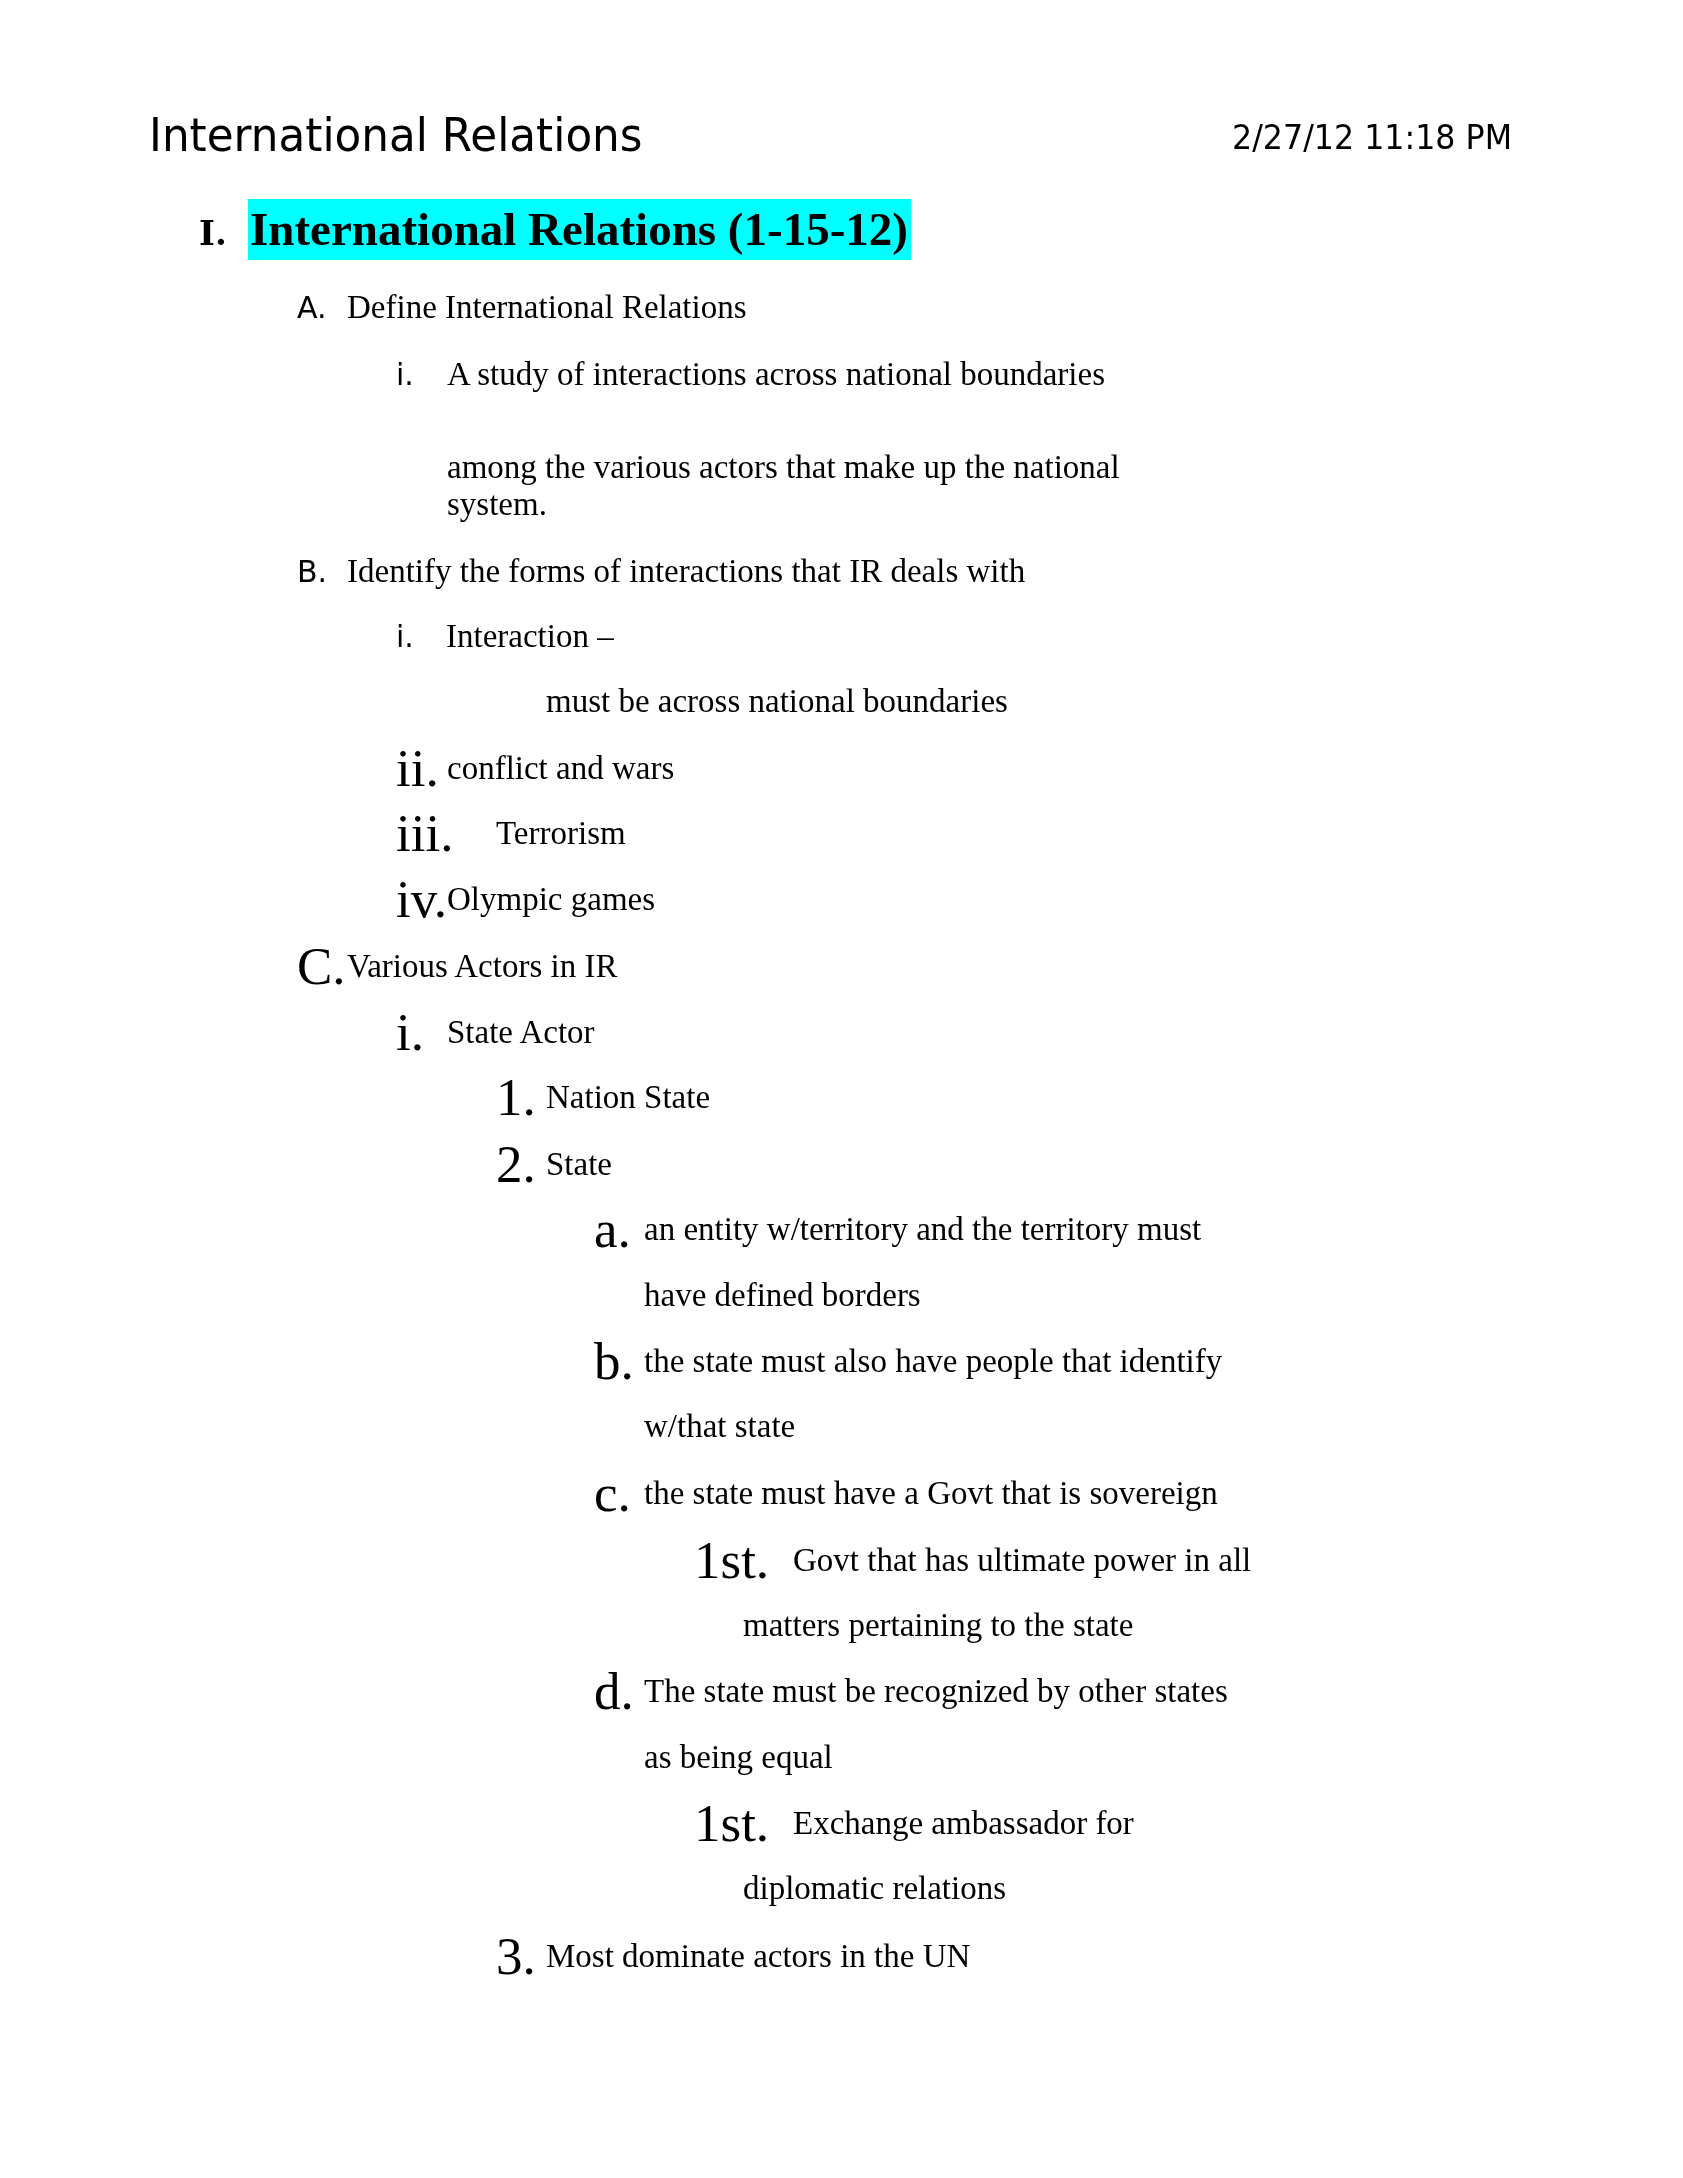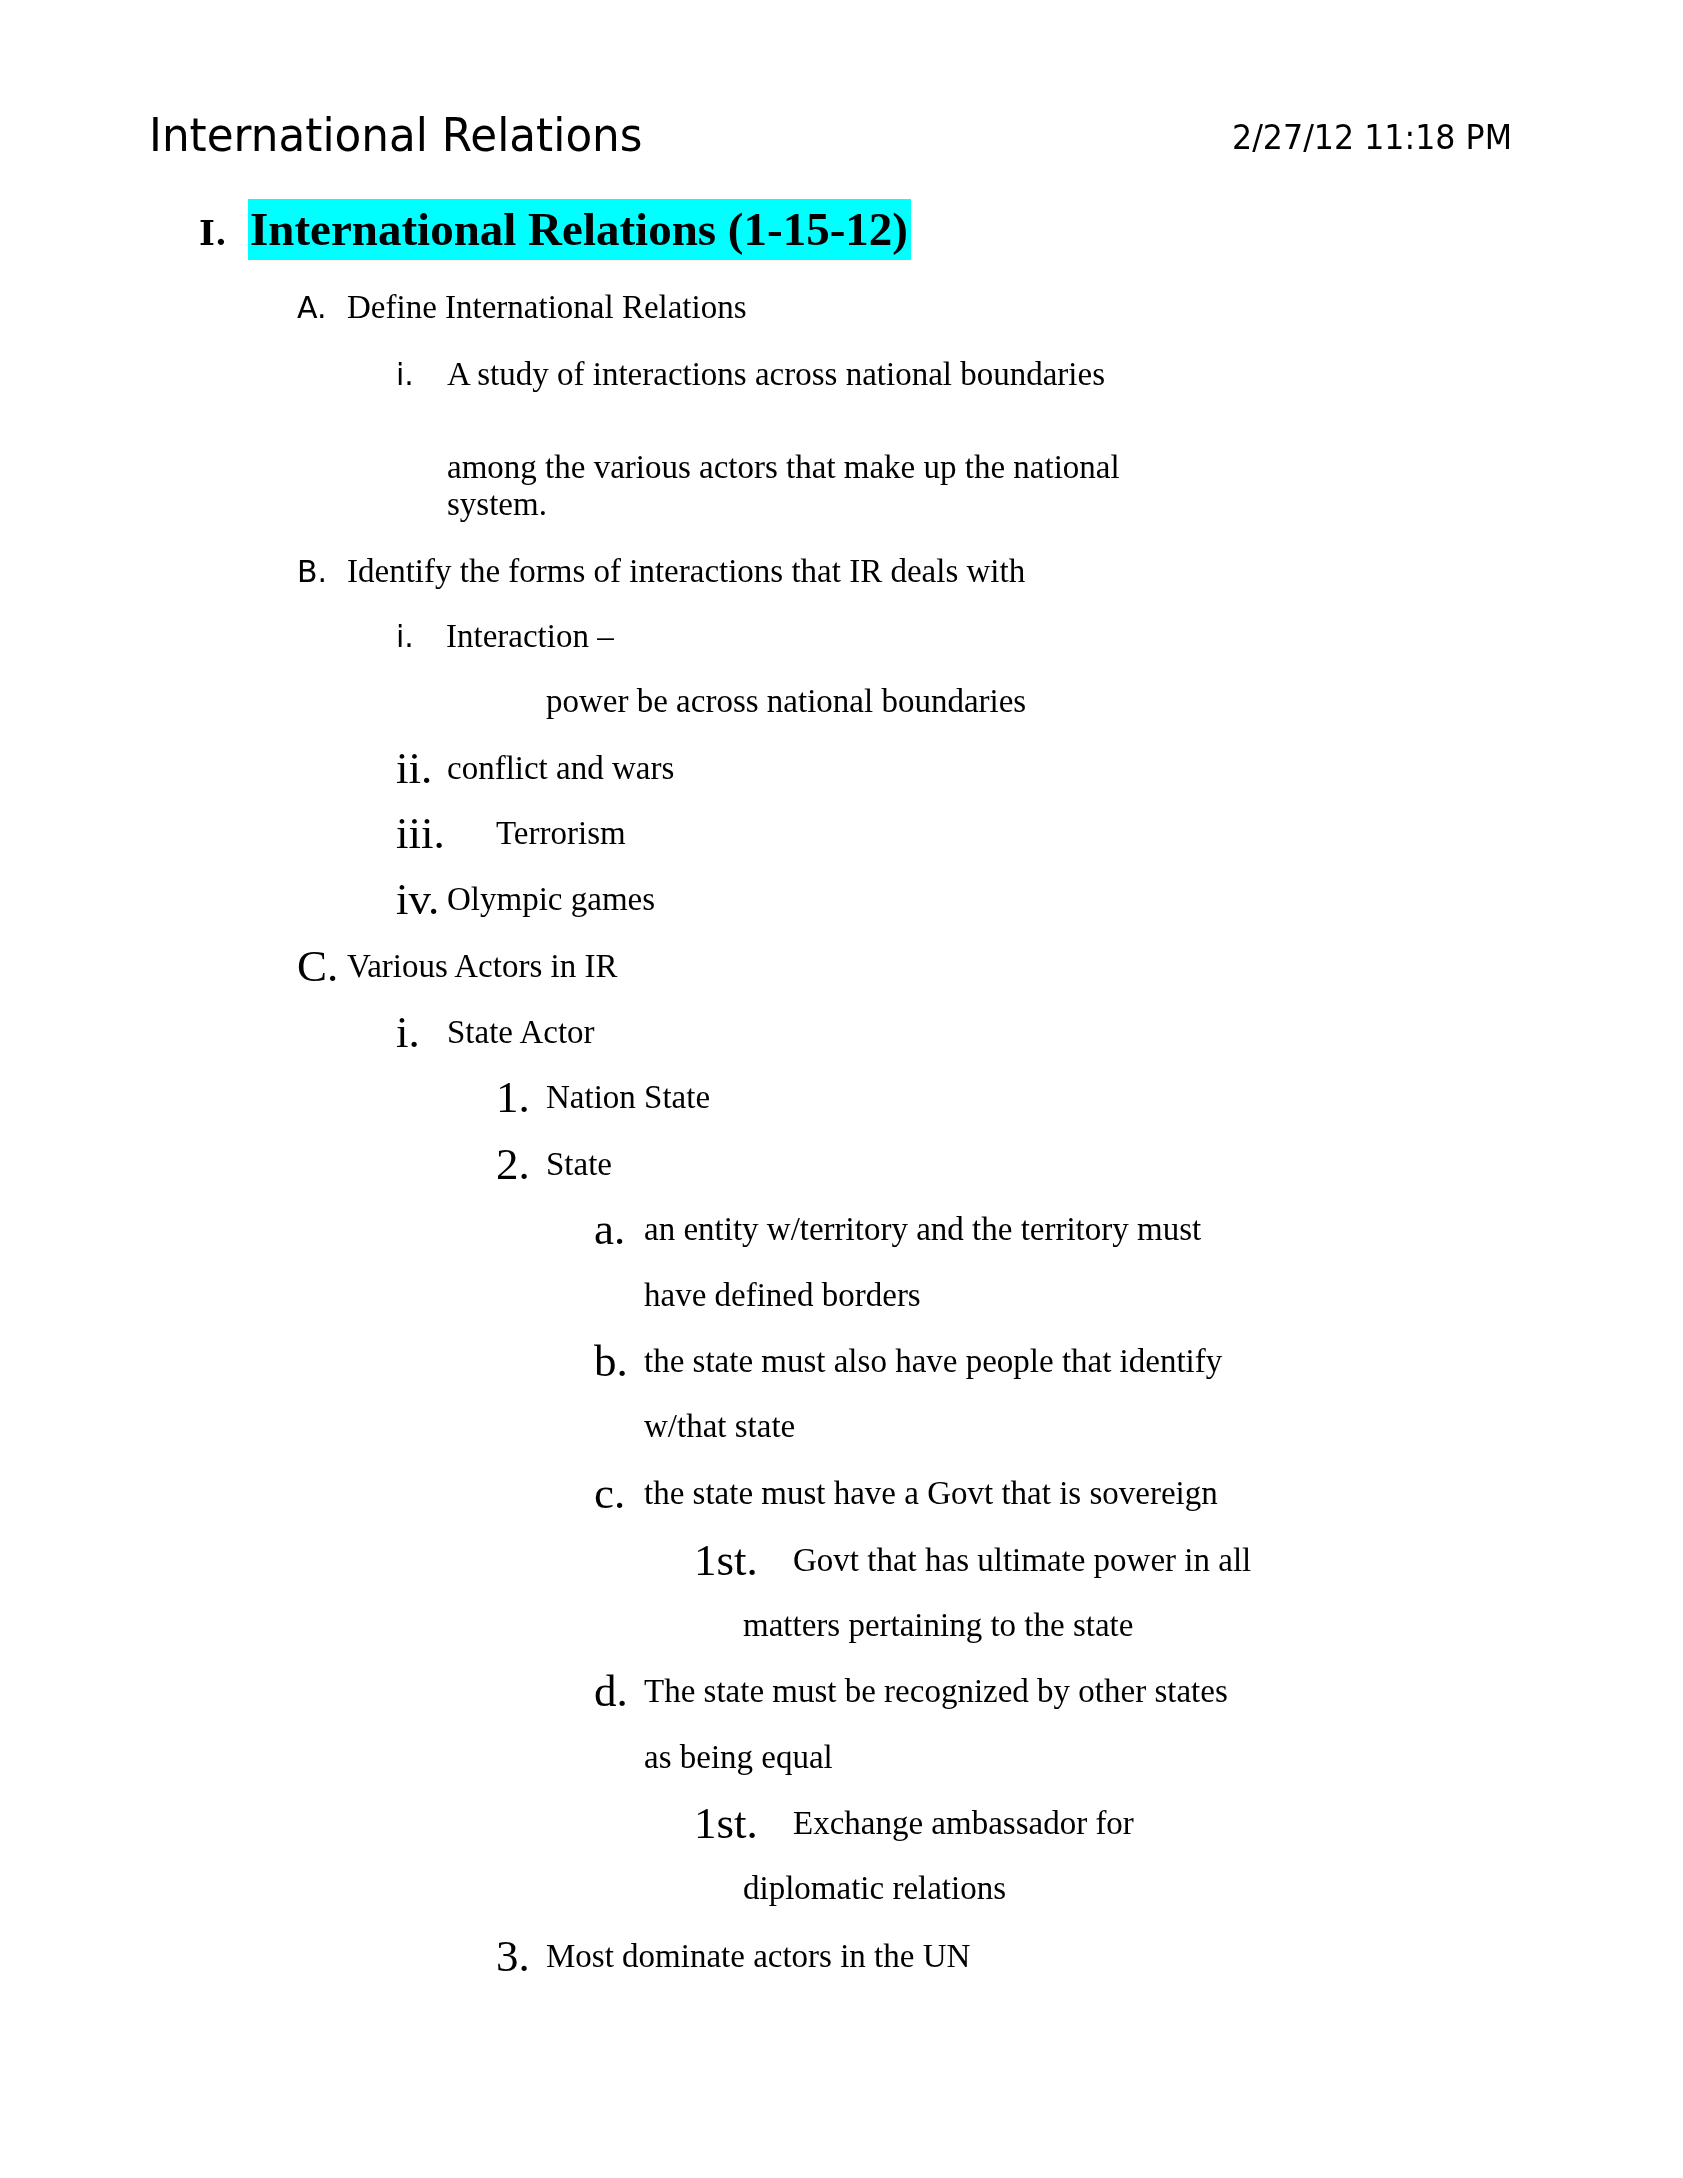--- a/index.html
+++ b/index.html
@@ -3,21 +3,21 @@
 <meta charset="utf-8">
 <style>
   html, body { margin:0; padding:0; background:#ffffff; }
   body { width:1683px; height:2178px; position:relative; overflow:hidden; color:#000; }
   .hdr-title { position:absolute; left:149px; top:105px; font-family:"DejaVu Sans", sans-serif; font-size:47px; line-height:59px; white-space:nowrap; transform:scaleX(0.93); transform-origin:left center; }
   .hdr-date { position:absolute; left:1232px; top:118px; font-family:"DejaVu Sans", sans-serif; font-size:33px; line-height:40px; white-space:nowrap; transform:scaleX(0.96); transform-origin:left center; }
   .h1-label { position:absolute; left:199px; top:206px; font-family:"DejaVu Serif", serif; font-weight:bold; font-size:34px; line-height:55px; }
   .h1-text { position:absolute; left:248px; top:199px; height:61px; padding:0 3px 0 2px; background:#00ffff; font-family:"Liberation Serif", serif; font-weight:bold; font-size:47px; line-height:61px; white-space:nowrap; }
   .line { position:absolute; font-family:"Liberation Serif", serif; font-size:33px; line-height:55px; white-space:nowrap; }
   .lbl-sans { position:absolute; font-family:"DejaVu Sans", sans-serif; font-size:30px; line-height:55px; }
-  .lbl-serif { position:absolute; font-family:"Liberation Serif", serif; font-size:45px; line-height:55px; white-space:nowrap; }
+  .lbl-serif { position:absolute; font-family:"Liberation Serif", serif; font-size:53px; line-height:55px; white-space:nowrap; }
 </style>
 </head>
 <body>
 
 <div class="hdr-title">International Relations</div>
 <div class="hdr-date">2/27/12 11:18 PM</div>
 
 <div class="h1-label">I.</div>
 <div class="h1-text">International Relations  (1-15-12)</div>
 
@@ -27,21 +27,21 @@
 <div class="lbl-sans" style="left:396px;top:347px;">i.</div>
 <div class="line" style="left:447px;top:347px;">A study of interactions across national boundaries</div>
 <div class="line" style="left:447px;top:412px;margin-top:28px;">among the various actors that make up the national</div>
 <div class="line" style="left:447px;top:477px;">system.</div>
 
 <div class="lbl-sans" style="left:297px;top:544px;">B.</div>
 <div class="line" style="left:347px;top:544px;">Identify the forms of interactions that IR deals with</div>
 
 <div class="lbl-sans" style="left:396px;top:609px;">i.</div>
 <div class="line" style="left:446px;top:609px;">Interaction –</div>
-<div class="line" style="left:546px;top:674px;">power be across national boundaries</div>
+<div class="line" style="left:546px;top:674px;">must be across national boundaries</div>
 
 <div class="lbl-serif" style="left:396px;top:741px;">ii.</div>
 <div class="line" style="left:447px;top:741px;">conflict and wars</div>
 
 <div class="lbl-serif" style="left:396px;top:806px;">iii.</div>
 <div class="line" style="left:496px;top:806px;">Terrorism</div>
 
 <div class="lbl-serif" style="left:396px;top:872px;">iv.</div>
 <div class="line" style="left:447px;top:872px;">Olympic games</div>
 

